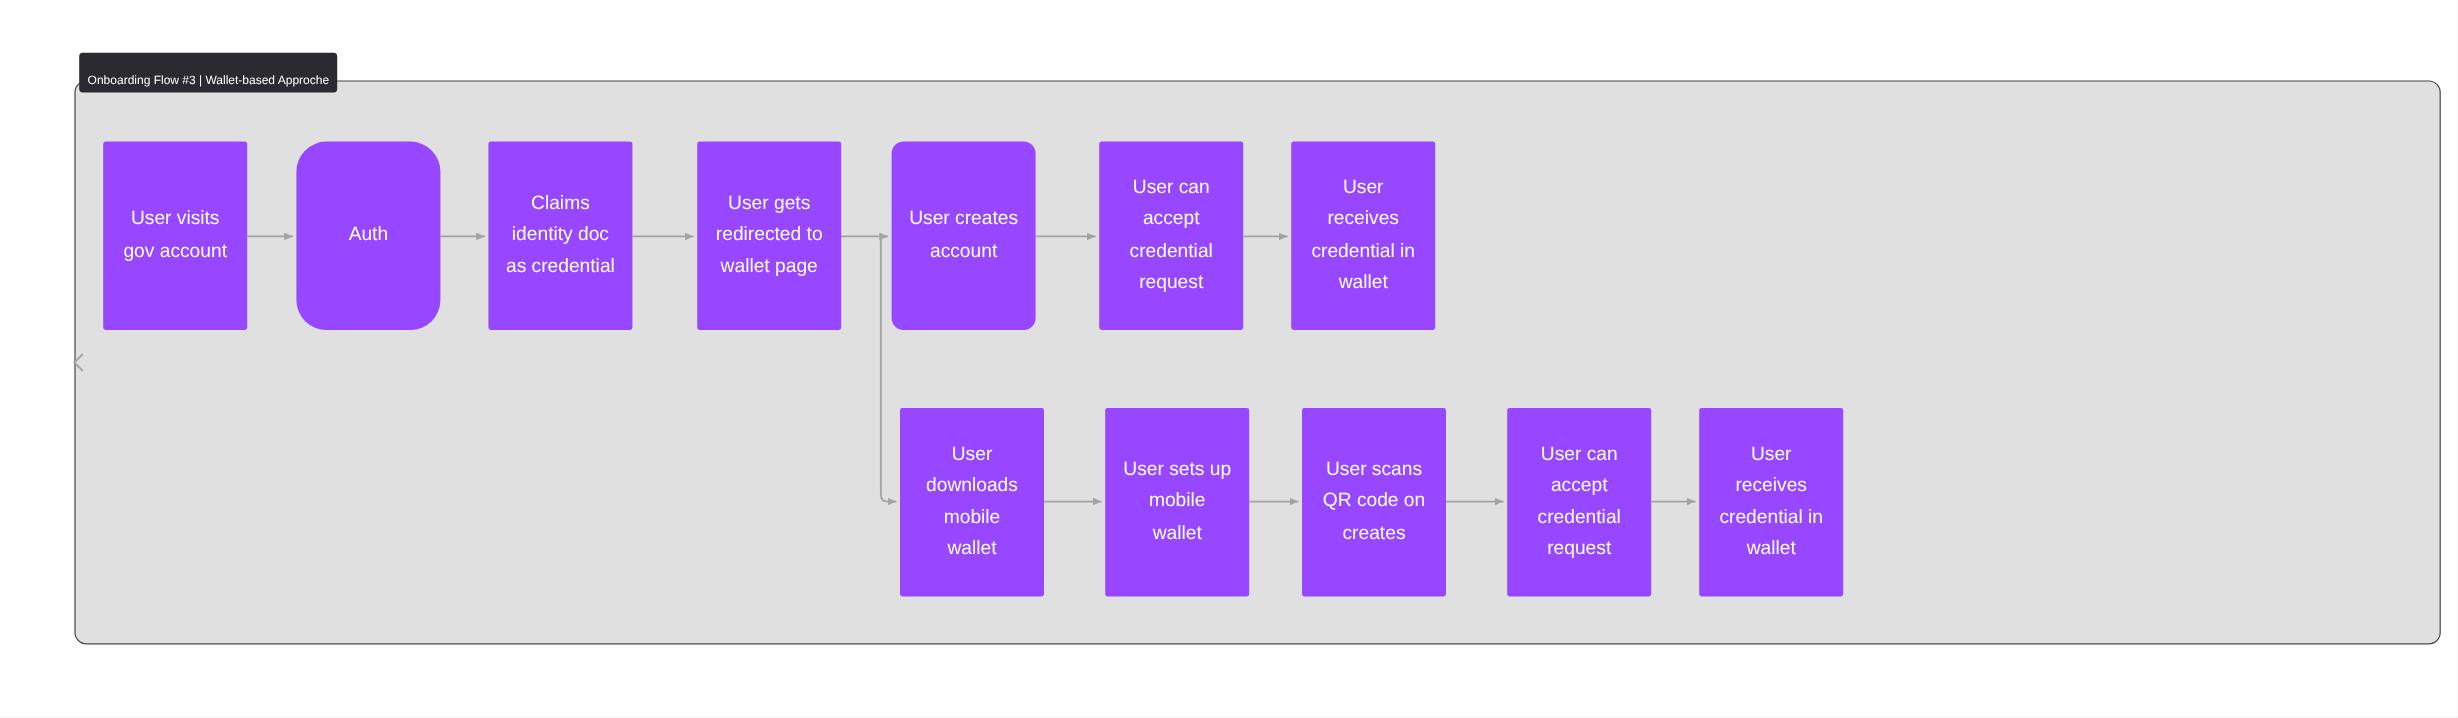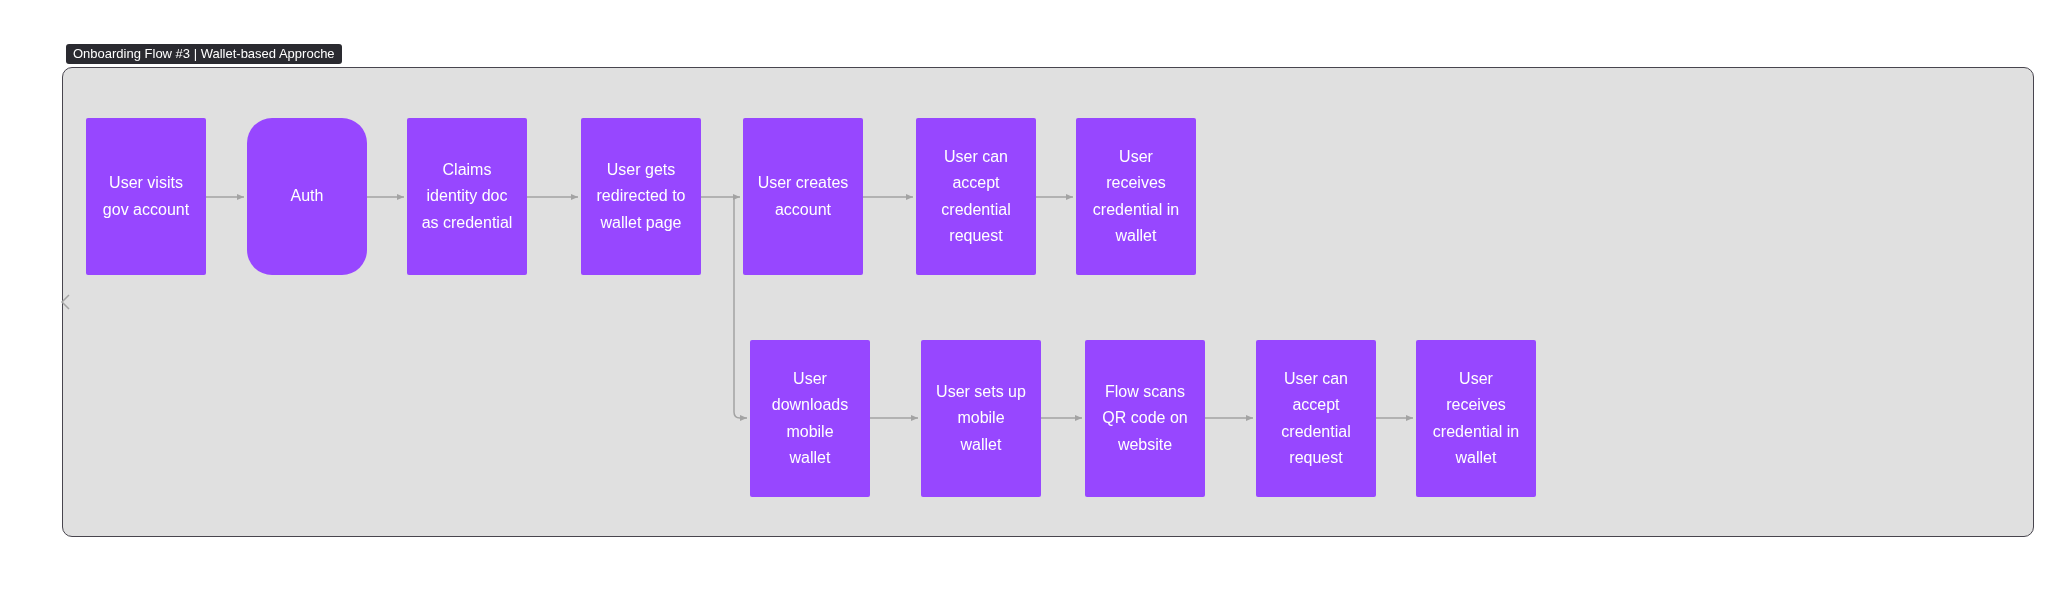--- a/index.html
+++ b/index.html
@@ -11,23 +11,23 @@
     overflow: hidden;
     background: #ffffff;
     font-family: "Liberation Sans", "DejaVu Sans", sans-serif;
   }
   .frame-badge {
     position: absolute;
     left: 66px;
     top: 44px;
     background: var(--badge-bg, #2a2a30);
     color: var(--badge-text, #ffffff);
-    font-size: 13px;
+    font-size: 10px;
     line-height: 1;
-    padding: 3px 7px 4px 7px;
+    padding: 19px 7px 4px 7px;
     border-radius: 3px;
     white-space: nowrap;
     z-index: 3;
   }
   .frame {
     position: absolute;
     left: 62px;
     top: 67px;
     width: 1972px;
     height: 470px;
@@ -104,38 +104,38 @@
     </div>
   <div class="node" style="left:184px; top:50px;border-radius:25px;">
       <span>Auth</span>
     </div>
   <div class="node" style="left:344px; top:50px;">
       <span>Claims identity doc as credential</span>
     </div>
   <div class="node" style="left:518px; top:50px;">
       <span>User gets redirected to wallet page</span>
     </div>
-  <div class="node" style="left:680px; top:50px;">
+  <div class="node" style="left:680px; top:50px;border-radius:10px;">
       <span>User creates account</span>
     </div>
   <div class="node" style="left:853px; top:50px;">
       <span>User can accept credential request</span>
     </div>
   <div class="node" style="left:1013px;top:50px;">
       <span>User receives credential in wallet</span>
     </div>
 
   <div class="node" style="left:687px; top:272px;">
       <span>User downloads mobile wallet</span>
     </div>
   <div class="node" style="left:858px; top:272px;justify-content:center;">
       <span>User sets up mobile wallet</span>
     </div>
   <div class="node" style="left:1022px;top:272px;">
-      <span>Flow scans QR code on website</span>
+      <span>User scans QR code on creates</span>
     </div>
   <div class="node" style="left:1193px;top:272px;">
       <span>User can accept credential request</span>
     </div>
   <div class="node" style="left:1353px;top:272px;">
       <span>User receives credential in wallet</span>
     </div>
 
 </div>
 

